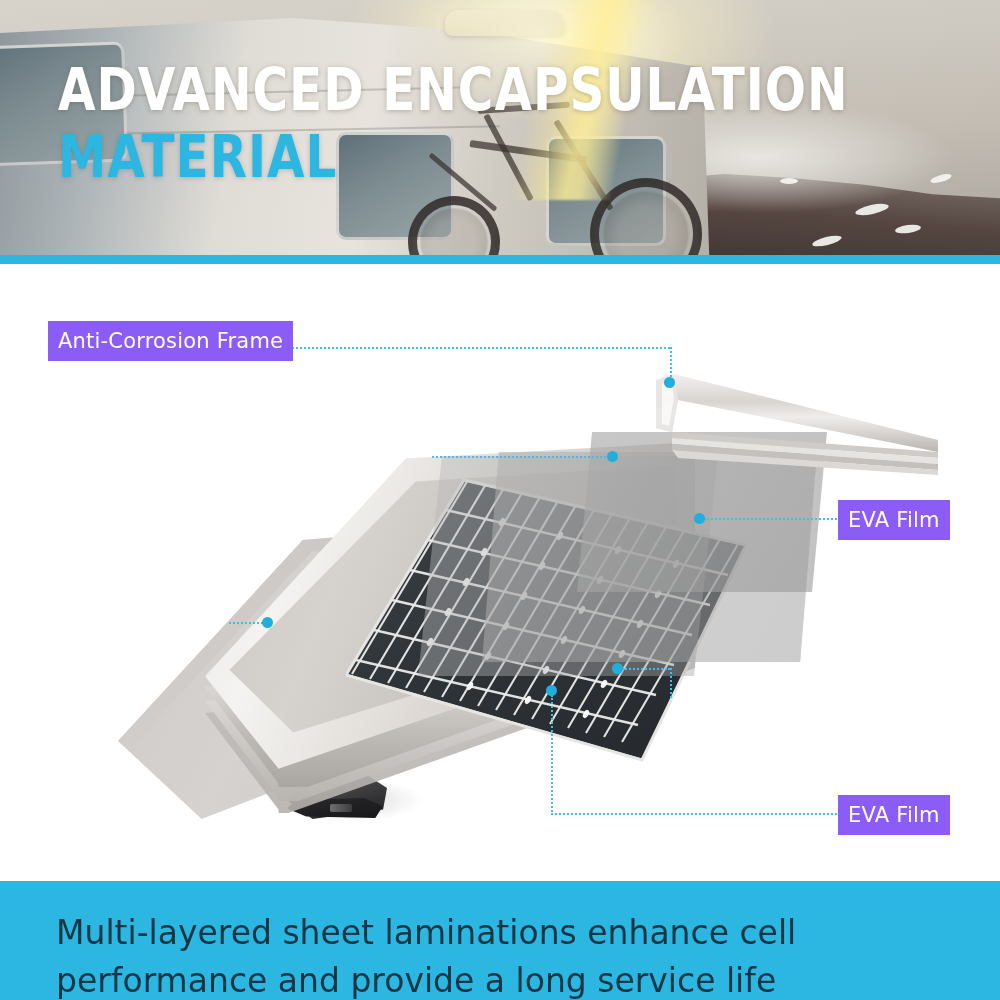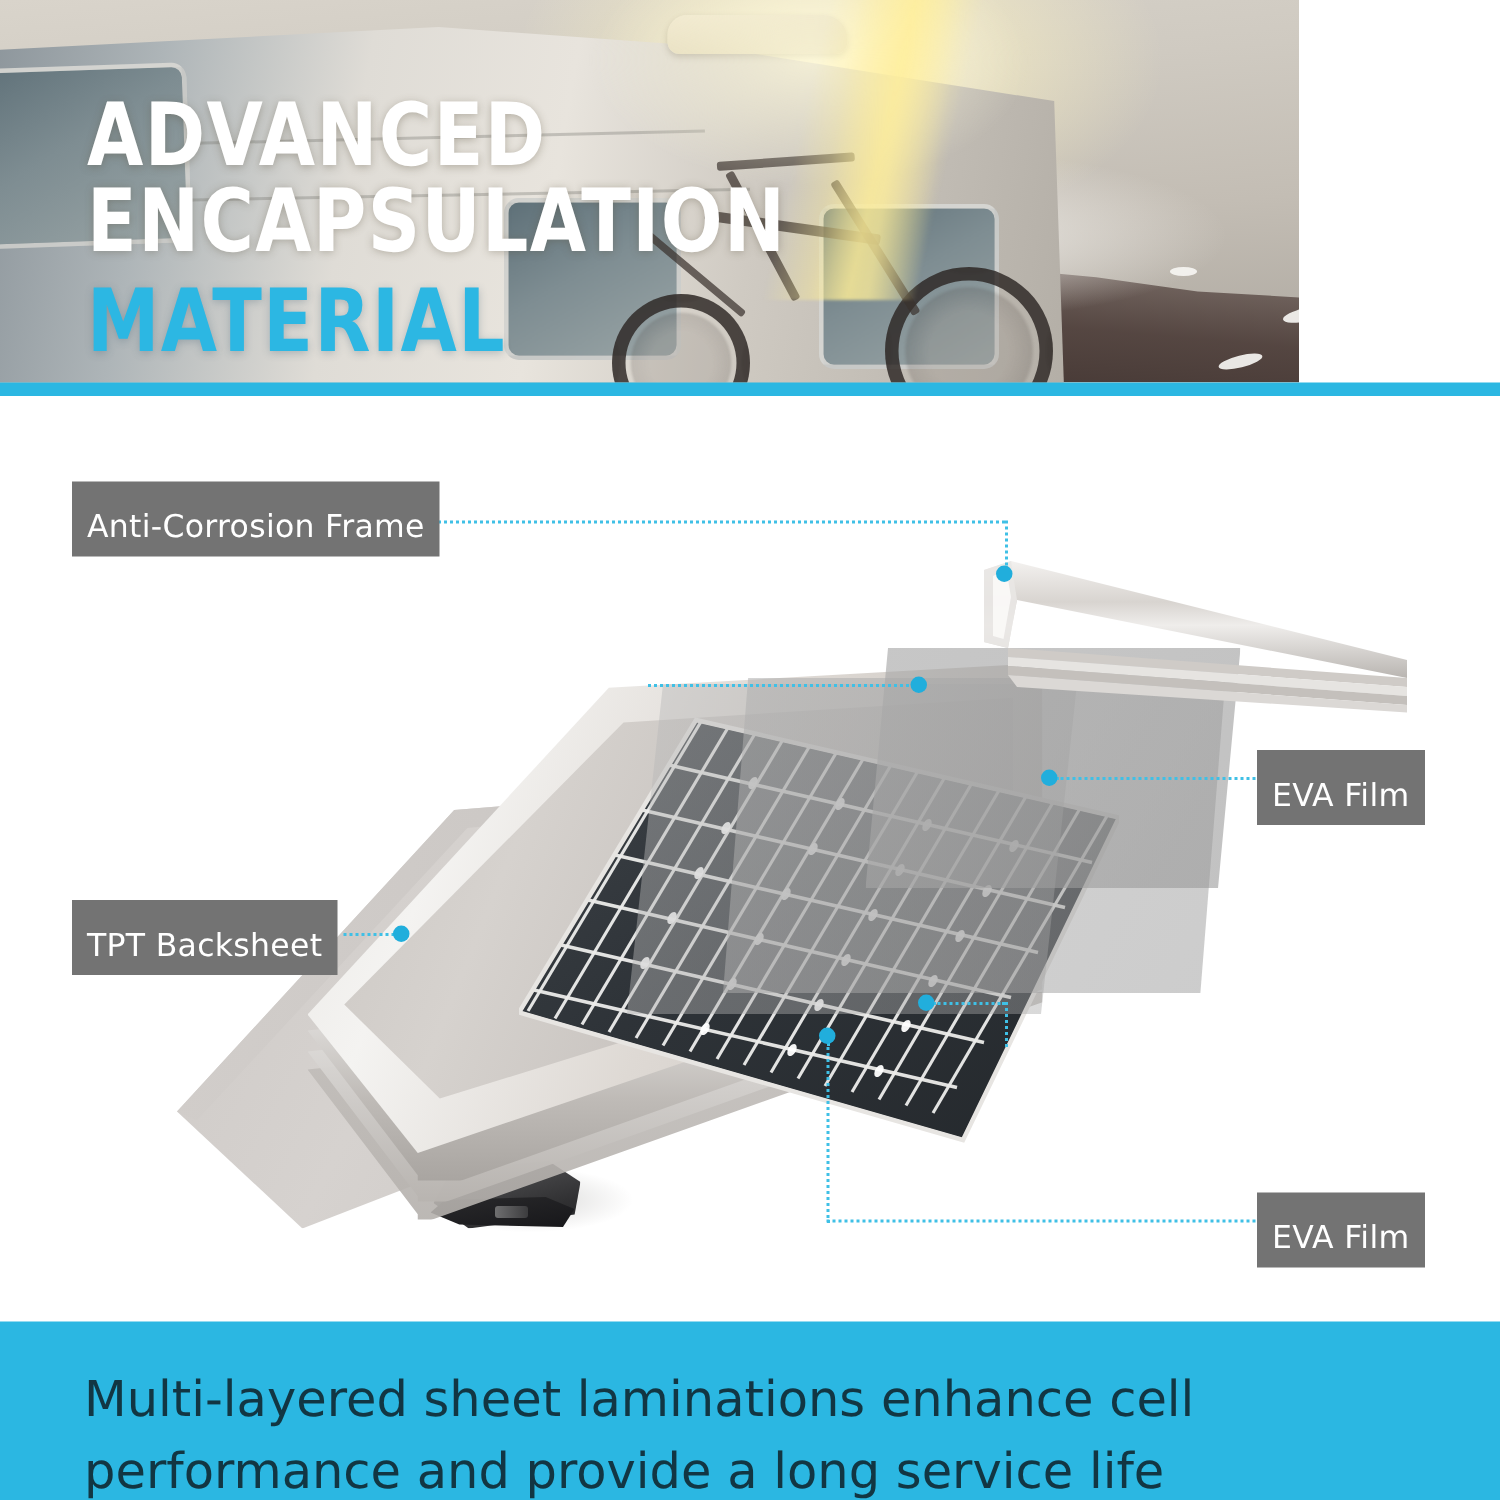--- a/index.html
+++ b/index.html
@@ -2,21 +2,21 @@
 <html><head>
 <meta charset="utf-8">
 <style>
   * { margin:0; padding:0; box-sizing:border-box; }
   html,body { width:1000px; height:1000px; background:#fff; }
   body { font-family:"Liberation Sans", sans-serif; overflow:hidden; }
 
   #page { position:relative; width:1000px; height:1000px; background:#fff; }
 
   
-  #hero { position:absolute; left:0; top:0; width:866px; height:255px; overflow:hidden; background:#b9b3ab; }
+  #hero { position:absolute; left:0; top:0; width:1000px; height:255px; overflow:hidden; background:#b9b3ab; }
   .hero-sky {
     position:absolute; left:0; top:0; width:1000px; height:255px;
     background:
       radial-gradient(ellipse 300px 170px at 560px 40px, rgba(255,248,210,.92) 0%, rgba(255,245,195,.45) 38%, rgba(255,245,200,0) 72%),
       linear-gradient(175deg,#d9d4cb 0%,#cfcac1 30%,#c3bdb4 60%,#a9a49c 100%);
   }
   
   .hero-mtn {
     position:absolute; right:0; bottom:0; width:520px; height:135px;
     background:linear-gradient(185deg, rgba(92,74,70,.05) 0%, rgba(86,68,63,.55) 28%, rgba(72,56,52,.88) 62%, rgba(58,45,42,.95) 100%);
@@ -157,22 +157,22 @@
     clip-path:polygon(5% 0%, 100% 0%, 95% 100%, 0% 100%);
   }
   .eva-low {
     left:418px; top:192px; width:300px; height:220px;
     background:linear-gradient(120deg, rgba(186,186,186,.46), rgba(164,164,164,.42));
     clip-path:polygon(8% 0%, 100% 0%, 92% 100%, 0% 100%);
   }
 
   
   .lbl {
-    position:absolute; background:#737373; color:#ffffff;
-    font-size:21px; line-height:1; padding:20px 10px 9px 10px; white-space:nowrap;
+    position:absolute; background:#8b5cf6; color:#ffffff;
+    font-size:21px; line-height:1; padding:10px 10px 9px 10px; white-space:nowrap;
     font-family:"DejaVu Sans","Liberation Sans", sans-serif; font-weight:400; letter-spacing:.2px;
     z-index:20;
   }
   
   .lead-h {
     position:absolute; height:0; border-top:2px dotted #3FC0E6; z-index:19;
   }
   .lead-v {
     position:absolute; width:0; border-left:2px dotted #3FC0E6; z-index:19;
   }
@@ -350,21 +350,20 @@
 
     <div class="lead-h" style="left:432px;top:192px;width:182px;"></div>
     <div class="dot" style="left:607px;top:187px;"></div>
 
     <div class="dot" style="left:694px;top:249px;"></div>
     <div class="lead-h" style="left:704px;top:254px;width:136px;"></div>
     <div class="lbl" style="left:838px;top:236px;">EVA Film</div>
 
     <div class="lead-h" style="left:229px;top:358px;width:38px;"></div>
     <div class="dot" style="left:262px;top:353px;"></div>
-    <div class="lbl" style="left:48px;top:336px;">TPT Backsheet</div>
 
     <div class="dot" style="left:612px;top:399px;"></div>
     <div class="lead-h" style="left:622px;top:404px;width:48px;"></div>
     <div class="lead-v" style="left:670px;top:404px;height:30px;"></div>
 
     <div class="dot" style="left:546px;top:421px;"></div>
     <div class="lead-v" style="left:551px;top:431px;height:120px;"></div>
     <div class="lead-h" style="left:551px;top:549px;width:290px;"></div>
     <div class="lbl" style="left:838px;top:531px;">EVA Film</div>
 

